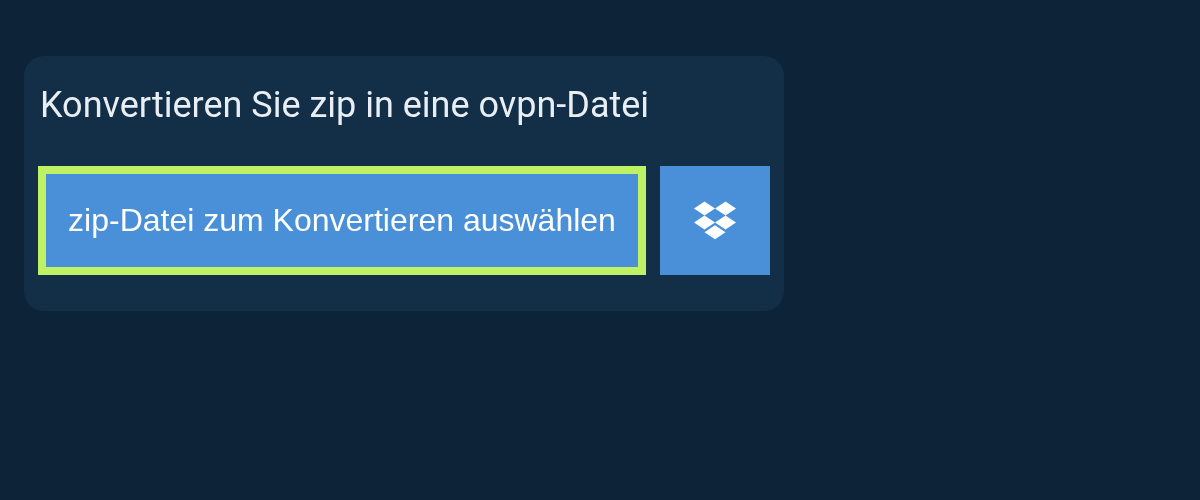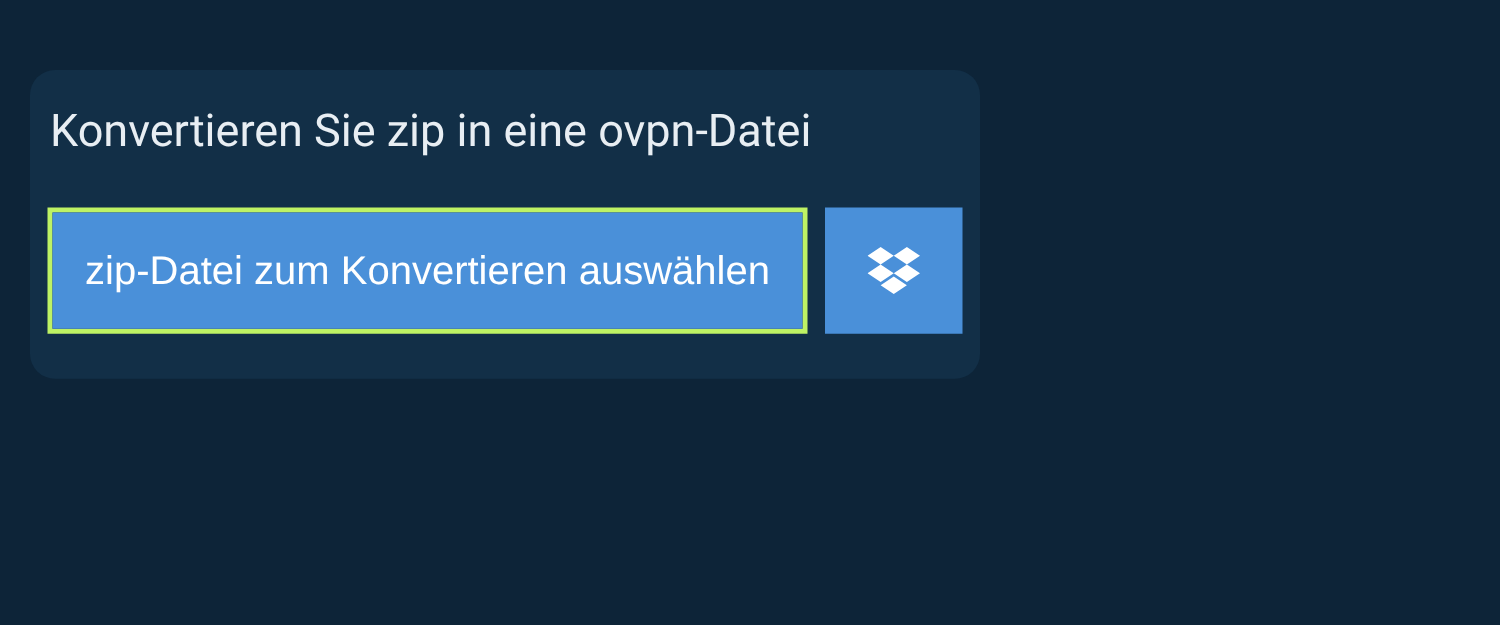--- a/index.html
+++ b/index.html
@@ -26,21 +26,21 @@
       font-size: 36px;
       font-weight: 400;
       padding: 28px 16px 40px 16px;
     }
     .button-row {
       display: flex;
       gap: 14px;
       padding: 0 14px;
     }
     .choose-file-wrapper {
-      border: 4px solid #bef264;
+      border: 8px solid #bef264;
       flex: 1;
     }
     .choose-file-button {
       background-color: #4a90d9;
       color: #ffffff;
       font-size: 32px;
       font-weight: 400;
       text-align: center;
       padding: 28px 20px;
       cursor: pointer;

